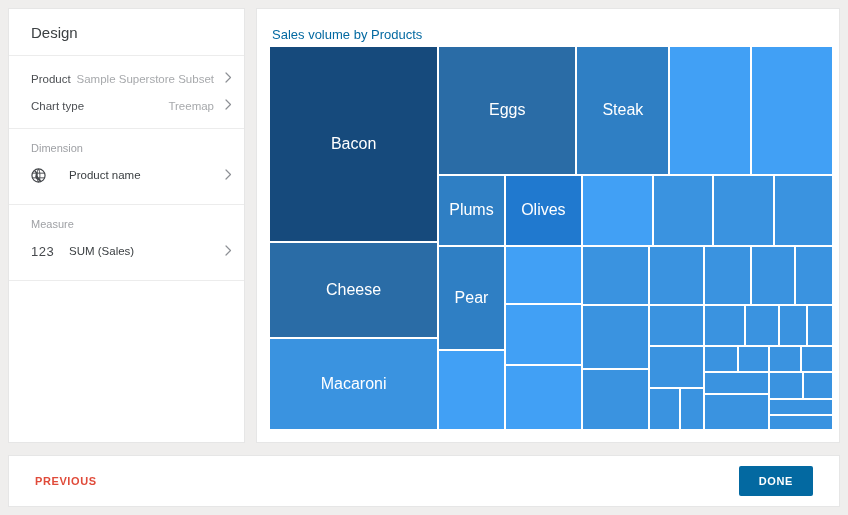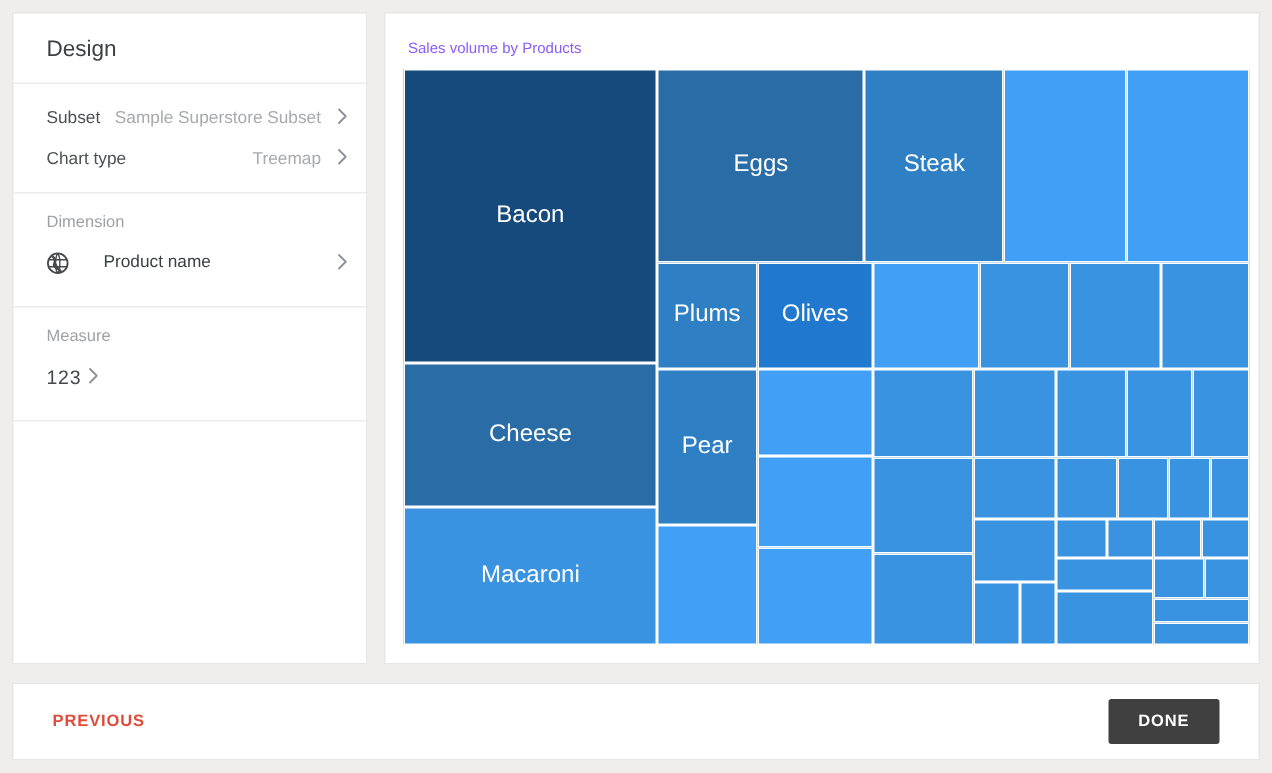--- a/index.html
+++ b/index.html
@@ -80,21 +80,21 @@
 
   
   .chart-panel {
     position: absolute;
     left: 256px; top: 8px;
     width: 584px; height: 435px;
     background: #ffffff;
     border: 1px solid #e6e6e6;
   }
   .chart-title {
-    font-size: 10px; color: #8b5cf6;
+    font-size: 13px; color: #0369a1;
     padding: 18px 0 0 15px;
   }
   .treemap {
     position: absolute;
     left: 12px; top: 37px;
     width: 564px; height: 384px;
     background: #ffffff;
   }
   .tile {
     position: absolute;
@@ -133,42 +133,42 @@
     margin-left: 17px;
     background: #e04b3a; color: #ffffff;
     font-size: 11px; letter-spacing: .6px; font-weight: 700;
     border: none; border-radius: 2px;
     padding: 9px 22px;
     cursor: pointer;
     font-family: "Liberation Sans", sans-serif;
   }
   .btn-done {
     margin-left: auto; margin-right: 26px;
-    background: #404040; color: #ffffff;
+    background: #0369a1; color: #ffffff;
     font-size: 11px; letter-spacing: .6px; font-weight: 700;
     border: none; border-radius: 2px;
     padding: 9px 20px;
     cursor: pointer;
     font-family: "Liberation Sans", sans-serif;
   }
 </style>
 </head>
 <body>
 
 <div class="app">
 
   <div class="design-panel">
 
     <div class="design-header">
       <span class="design-title">Design</span>
     </div>
 
     <div class="section">
       <div class="row first">
-        <span class="row-label">Subset</span>
+        <span class="row-label">Product</span>
         <span class="row-value">Sample Superstore Subset</span>
         <span class="chev">
           <svg width="7" height="11" viewBox="0 0 7 11" fill="none" aria-hidden="true">
             <path d="M1 1l4.5 4.5L1 10" stroke="#8d9095" stroke-width="1.2" stroke-linecap="round" stroke-linejoin="round"></path>
           </svg>
         </span>
       </div>
       <div class="row last">
         <span class="row-label">Chart type</span>
         <span class="row-value">Treemap</span>
@@ -196,20 +196,21 @@
             <path d="M1 1l4.5 4.5L1 10" stroke="#8d9095" stroke-width="1.2" stroke-linecap="round" stroke-linejoin="round"></path>
           </svg>
         </span>
       </div>
     </div>
 
     <div class="section pad-bottom">
       <div class="group-title">Measure</div>
       <div class="field-row">
         <span class="field-icon num">123</span>
+        <span class="field-name">SUM (Sales)</span>
         <span class="chev">
           <svg width="7" height="11" viewBox="0 0 7 11" fill="none" aria-hidden="true">
             <path d="M1 1l4.5 4.5L1 10" stroke="#8d9095" stroke-width="1.2" stroke-linecap="round" stroke-linejoin="round"></path>
           </svg>
         </span>
       </div>
     </div>
 
   </div>
 

